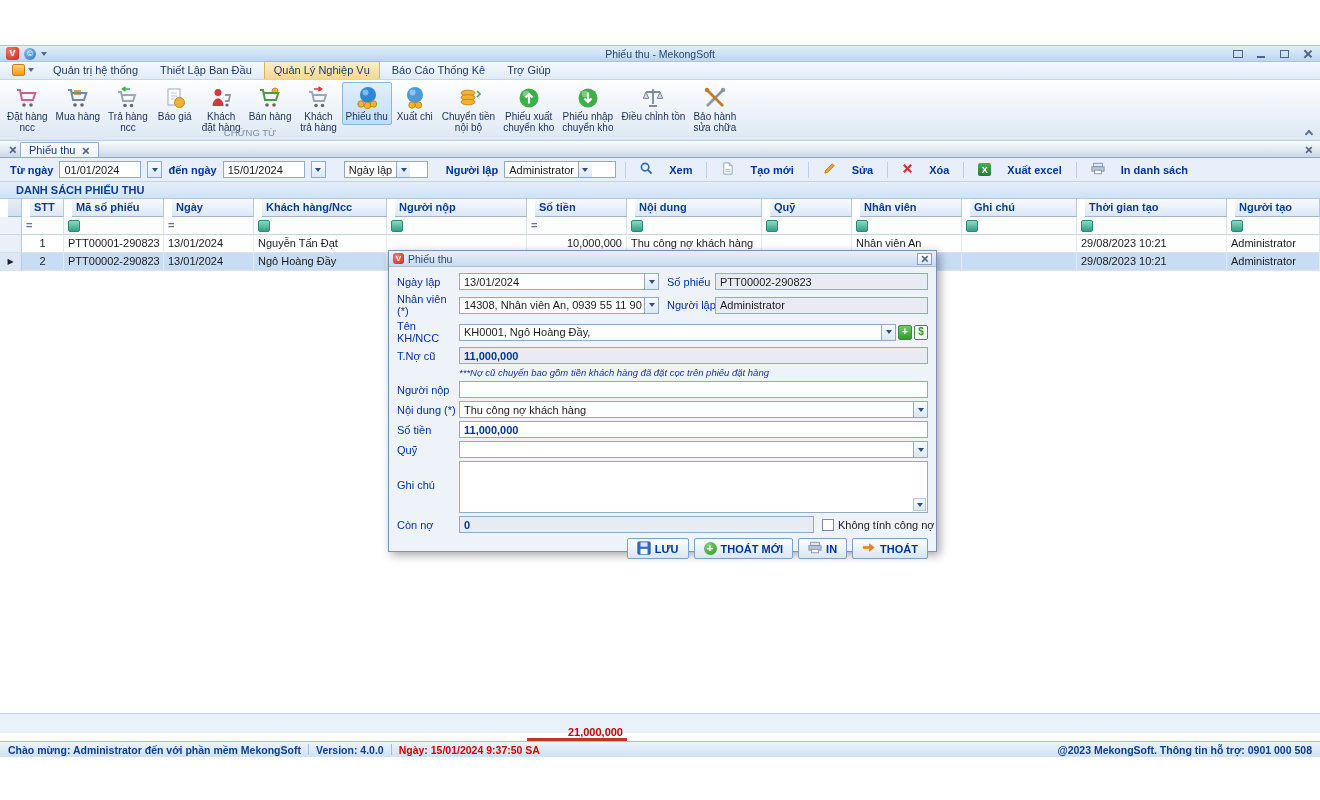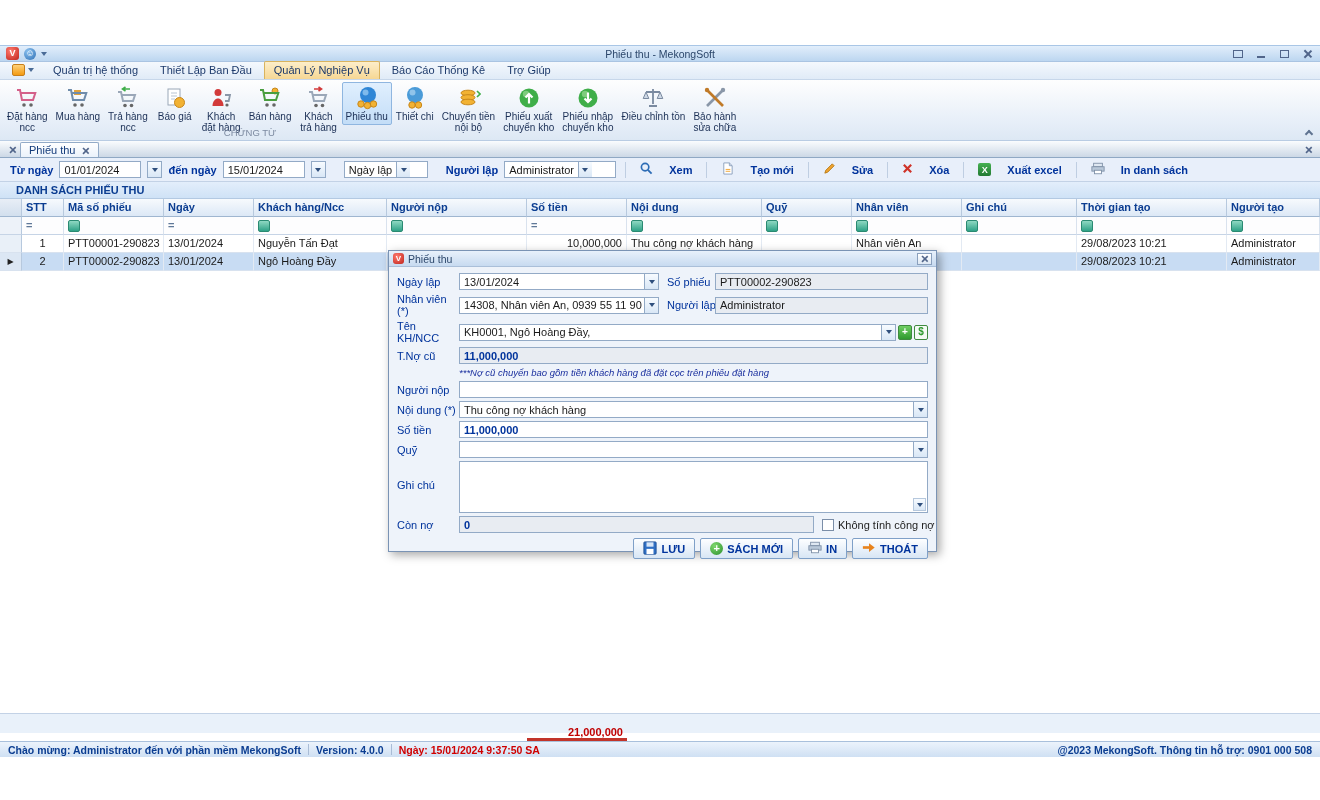--- a/index.html
+++ b/index.html
@@ -74,21 +74,21 @@
 
   
   .listheader{position:absolute;left:0;top:182px;width:100%;height:17px;
     background:linear-gradient(#e3eefb,#cfe2f6);border-bottom:1px solid #b3c9e2;
     display:flex;align-items:center;padding-left:16px;color:#0b3d91;font-weight:bold;}
 
   
   .grid{position:absolute;left:0;top:199px;width:100%;}
   .grow{display:grid;grid-template-columns:22px 42px 100px 90px 133px 140px 100px 135px 90px 110px 115px 150px 1fr;}
   .g-h .cell{background:linear-gradient(#f7fafd,#dce8f6);border-right:1px solid #b7c9de;border-bottom:1px solid #9fb6d0;
-    color:#0b3d91;font-weight:bold;height:18px;padding:2px 4px;white-space:nowrap;overflow:hidden;cursor:pointer;}
+    color:#0b3d91;font-weight:bold;height:18px;padding:2px 4px;white-space:nowrap;overflow:hidden;cursor:pointer;margin-left:8px;}
   .g-h .sel{background:linear-gradient(#e8eef6,#d2dfee);}
   .g-f .cell{background:#fdfdfe;border-right:1px solid #d9e2ee;border-bottom:1px solid #c6d4e6;height:18px;
     display:flex;align-items:center;padding:0 4px;cursor:text;}
   .g-f .sel{background:#edf2f9;border-right:1px solid #b7c9de;}
   .f-abc{width:12px;height:12px;border-radius:2px;background:linear-gradient(#8fd8c2,#2fa287);border:1px solid #27english?2a8a72;}
   .f-abc{border:1px solid #2a8a72;}
   .f-eq{color:#5f7898;font-weight:bold;line-height:1;}
   .g-r{cursor:pointer;}
   .g-r .cell{background:#fff;border-right:1px solid #e3eaf3;border-bottom:1px solid #d8e2ef;height:18px;
     padding:2px 4px;white-space:nowrap;overflow:hidden;}
@@ -279,21 +279,21 @@
       </div>
       <div class="rbtn">
         <span class="ric">
             <svg width="26" height="26" viewBox="0 0 26 26">
               <circle cx="13" cy="10" r="8" fill="#4a9bd8"></circle>
               <circle cx="10.5" cy="7.5" r="3" fill="#aed6f2" opacity=".7"></circle>
               <circle cx="10" cy="20" r="3.2" fill="#f2b233" stroke="#c8871a"></circle>
               <circle cx="16.5" cy="20" r="3.2" fill="#f2b233" stroke="#c8871a"></circle>
             </svg>
           </span>
-        <span class="rlbl"><span>Thiết chi</span><br><span></span></span>
+        <span class="rlbl"><span>Xuất chi</span><br><span></span></span>
       </div>
       <div class="rbtn">
         <span class="ric">
             <svg width="26" height="26" viewBox="0 0 26 26">
               <ellipse cx="13" cy="8" rx="7" ry="2.8" fill="#f2b233" stroke="#c8871a"></ellipse>
               <ellipse cx="13" cy="12.5" rx="7" ry="2.8" fill="#f2b233" stroke="#c8871a"></ellipse>
               <ellipse cx="13" cy="17" rx="7" ry="2.8" fill="#f2b233" stroke="#c8871a"></ellipse>
               <path d="M22 6l3 3-3 3" fill="none" stroke="#3fae49" stroke-width="1.6"></path>
             </svg>
           </span>
@@ -665,21 +665,21 @@
         <div class="dbtn">
           <span><svg width="14" height="14" viewBox="0 0 16 16">
                 <rect x="1" y="1" width="14" height="14" rx="1" fill="#2f6fc4" stroke="#1c4e94"></rect>
                 <rect x="4" y="1.5" width="8" height="5" fill="#d7e6f8"></rect>
                 <rect x="4" y="9" width="8" height="6" fill="#fff"></rect>
               </svg></span>
           <span>LƯU</span>
         </div>
         <div class="dbtn">
           <span class="plus-circle">+</span>
-          <span>SÁCH MỚI</span>
+          <span>THOÁT MỚI</span>
         </div>
         <div class="dbtn">
           <span><svg width="14" height="13" viewBox="0 0 16 14">
                 <rect x="3" y="1" width="10" height="4" fill="#dfe8f2" stroke="#7d8fa6"></rect>
                 <rect x="1" y="5" width="14" height="5" fill="#b9c8d9" stroke="#7d8fa6"></rect>
                 <rect x="4" y="9" width="8" height="4" fill="#fff" stroke="#7d8fa6"></rect>
               </svg></span>
           <span>IN</span>
         </div>
         <div class="dbtn">

